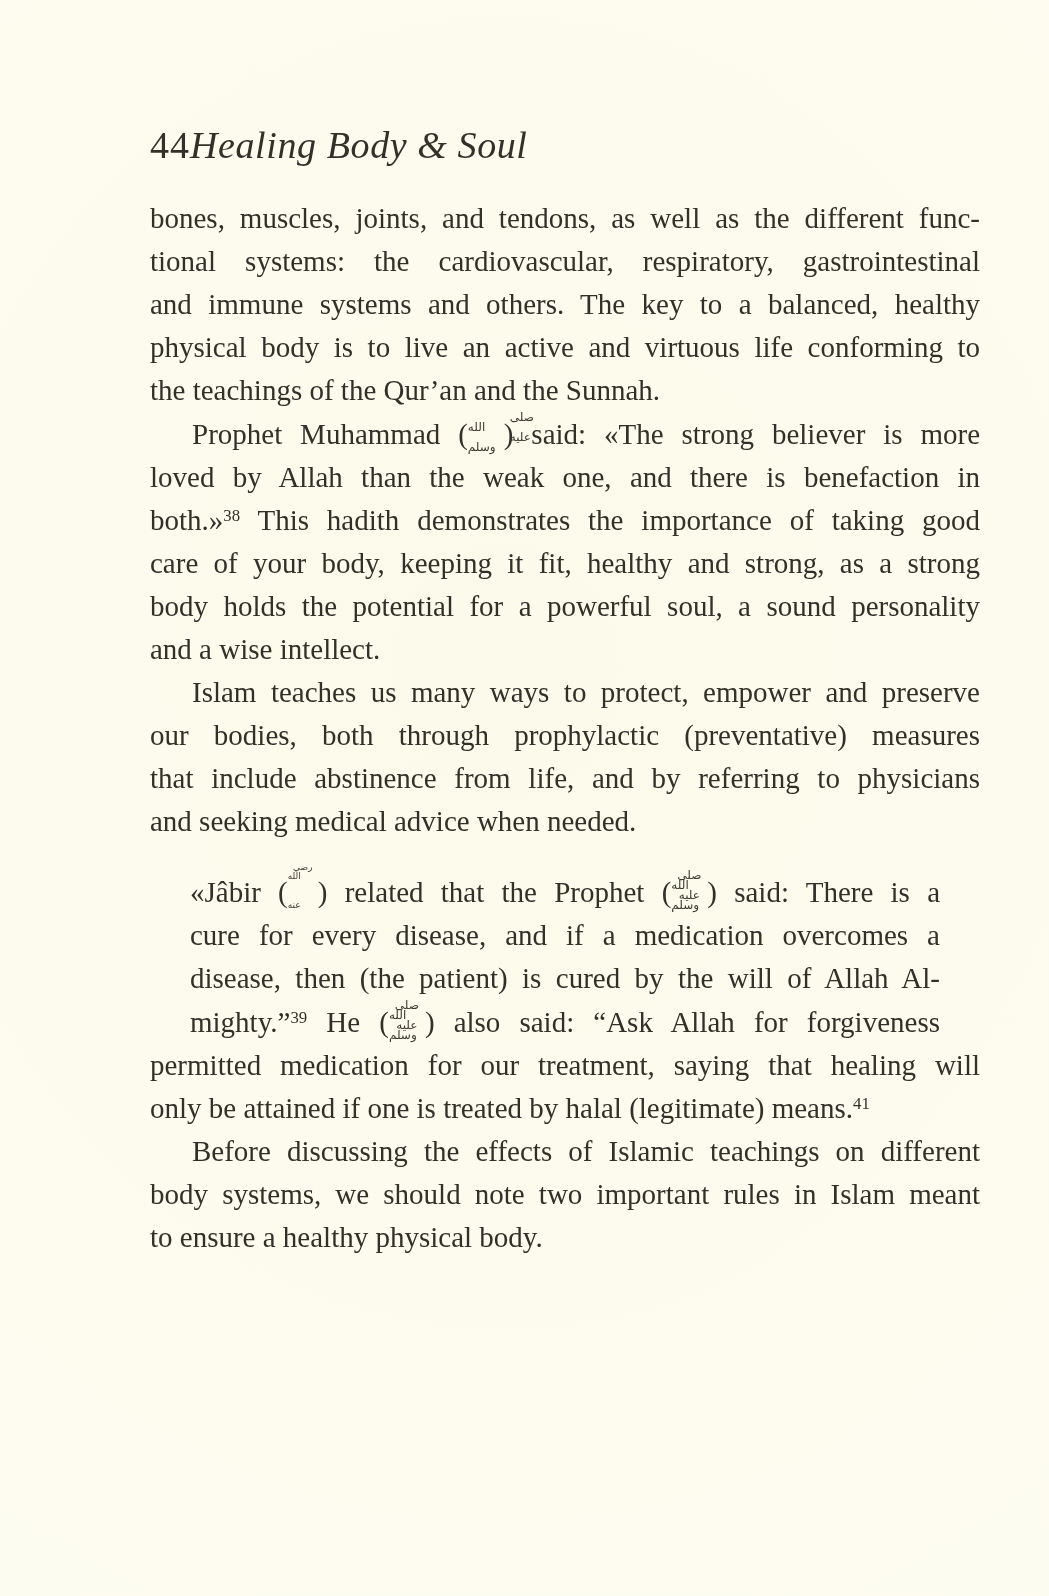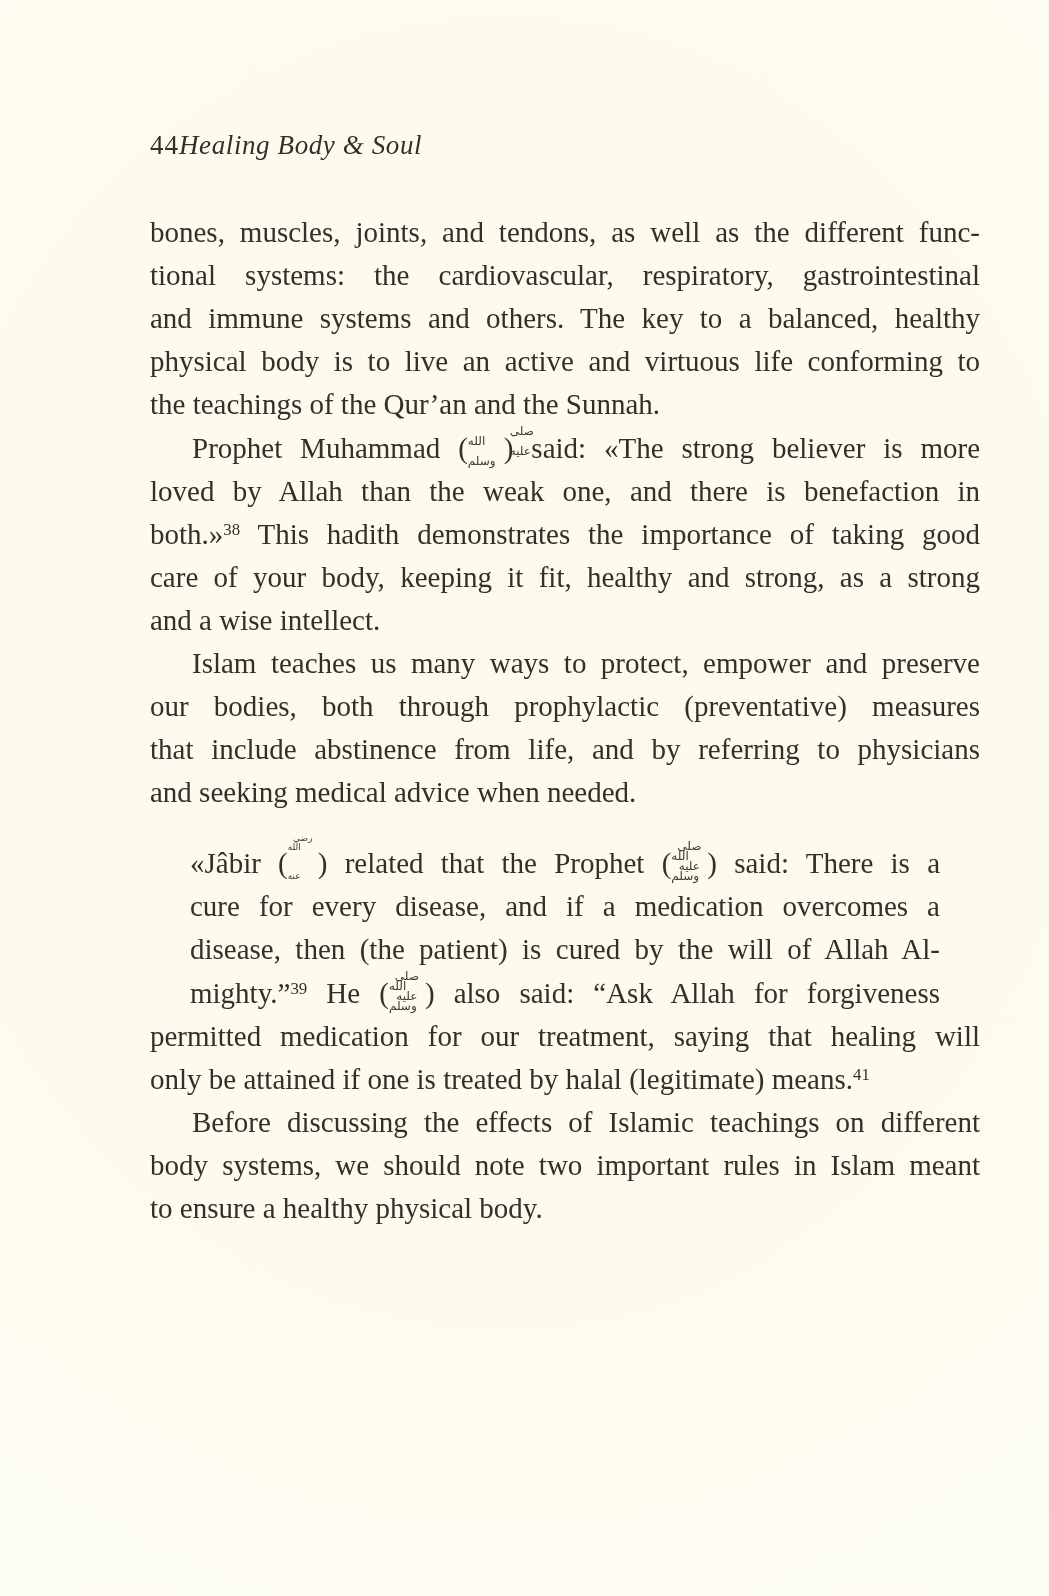--- a/index.html
+++ b/index.html
@@ -15,35 +15,35 @@
     overflow: hidden;
     font-family: "Liberation Serif", "DejaVu Serif", serif;
     color: #33302a;
   }
 
   .page-header {
     position: absolute;
     left: 150px;
     top: 128px;
     width: 830px;
-    font-size: 27px;
+    font-size: 38px;
     line-height: 34px;
     display: flex;
     align-items: baseline;
   }
   .page-number { letter-spacing: 1px; }
   .running-title {
     font-style: italic;
     letter-spacing: 0.6px;
   }
 
   .text-block {
     position: absolute;
     left: 150px;
-    top: 211px;
+    top: 197px;
     width: 830px;
     font-size: 29px;
     line-height: 43px;
   }
 
   .para { margin: 0; }
   .para.quote {
     margin-left: 40px;
     width: 750px;
   }
@@ -102,20 +102,21 @@
         <div class="line">tional systems: the cardiovascular, respiratory, gastrointestinal</div>
         <div class="line">and immune systems and others. The key to a balanced, healthy</div>
         <div class="line">physical body is to live an active and virtuous life conforming to</div>
         <div class="line last">the teachings of the Qur’an and the Sunnah.</div>
       </div>
       <div class="para body">
         <div class="line indent">Prophet Muhammad (<span class="sym"><span class="l">صلى الله</span><span class="l">عليه وسلم</span></span>) said: «The strong believer is more</div>
         <div class="line">loved by Allah than the weak one, and there is benefaction in</div>
         <div class="line">both.»<sup class="fn">38</sup> This hadith demonstrates the importance of taking good</div>
         <div class="line">care of your body, keeping it fit, healthy and strong, as a strong</div>
+        <div class="line">body holds the potential for a powerful soul, a sound personality</div>
         <div class="line last">and a wise intellect.</div>
       </div>
       <div class="para body">
         <div class="line indent">Islam teaches us many ways to protect, empower and preserve</div>
         <div class="line">our bodies, both through prophylactic (preventative) measures</div>
         <div class="line">that include abstinence from life, and by referring to physicians</div>
         <div class="line last">and seeking medical advice when needed.</div>
       </div>
       <div class="para quote">
         <div class="line">«Jâbir (<span class="sym ra"><span class="l">رضي الله</span><span class="l">عنه</span></span>) related that the Prophet (<span class="sym"><span class="l">صلى الله</span><span class="l">عليه وسلم</span></span>) said: There is a</div>

